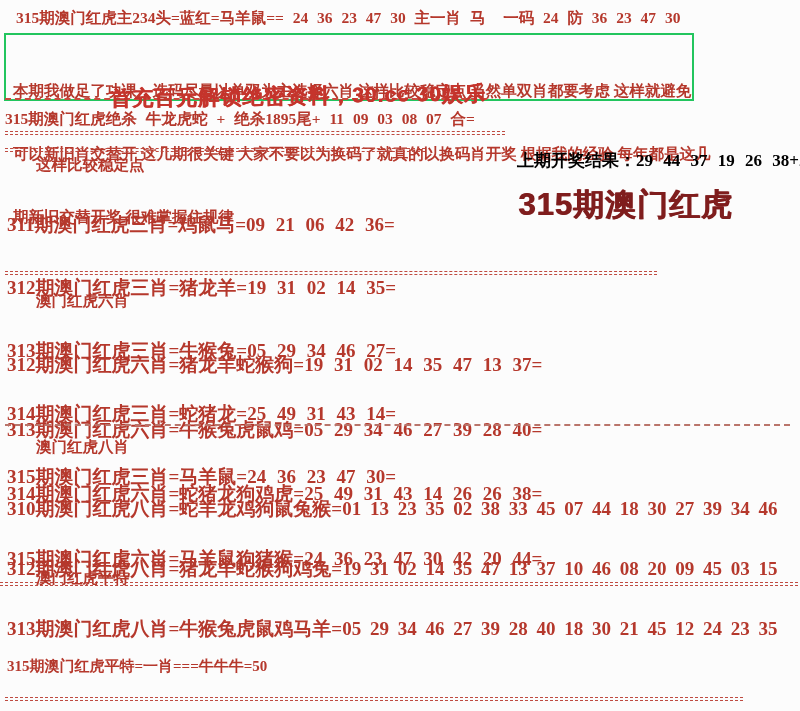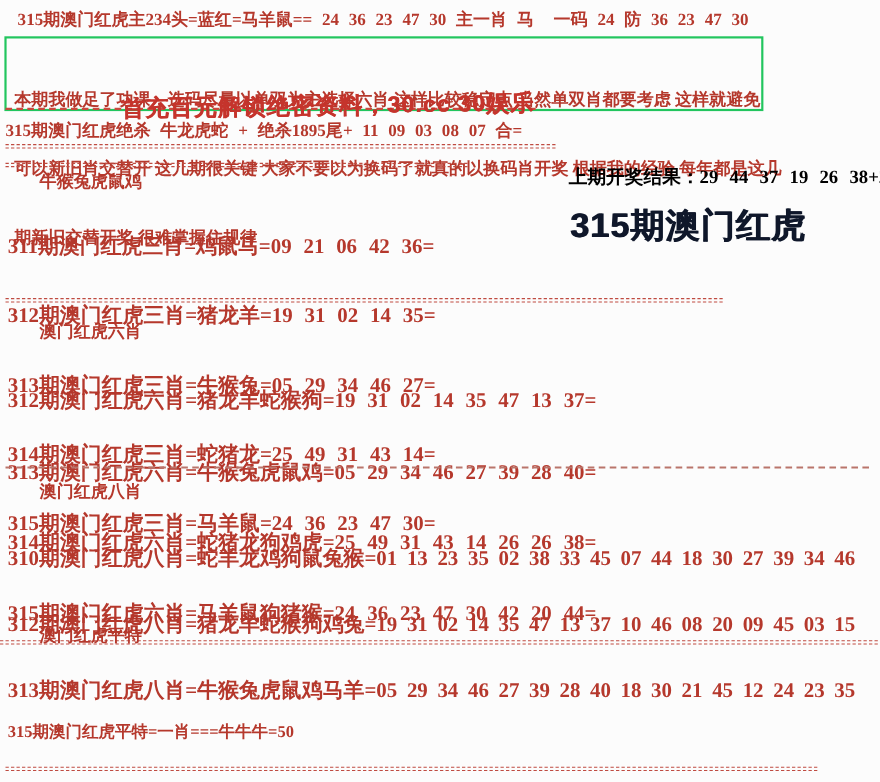--- a/index.html
+++ b/index.html
@@ -41,21 +41,21 @@
   #sep2{top:148px;left:5px;width:420px;}
   #sep3{top:271px;left:5px;width:652px;}
   #sep4{position:absolute;top:424px;left:5px;width:785px;height:0;border-top:2px dashed #b9756b;}
   #sep5{top:582px;left:0;width:798px;}
   #sep6{top:697px;left:5px;width:738px;}
   
   #results-line{top:149px;left:517px;font-size:17px;color:#000000;word-spacing:6px;}
   #big-title{
     top:184px;left:518px;
     font-family:"Liberation Sans","DejaVu Sans",sans-serif;
-    font-size:31px;color:#0f172a;
+    font-size:31px;color:#7f1d1d;
     text-shadow:1px 0 0 currentColor;
     letter-spacing:1px;
   }
   
   .section-title{position:absolute;left:36px;font-size:15.5px;white-space:pre;}
   .rows{position:absolute;left:7px;font-size:19px;word-spacing:6px;white-space:pre;}
   .rows > div{white-space:pre;}
   #sanxiao-title{top:155px;}
   #sanxiao-rows{top:172px;line-height:21px;}
   #liuxiao-title{top:291px;}
@@ -80,21 +80,21 @@
 <div class="abs" id="banner-text">首充百元解锁绝密资料，30.cc 30娱乐</div>
 
 <div class="abs" id="juesha-line">315期澳门红虎绝杀 牛龙虎蛇 + 绝杀1895尾+ 11 09 03 08 07 合=</div>
 
 <div class="sep" id="sep1"></div>
 <div class="sep" id="sep2"></div>
 
 <div class="abs" id="results-line">上期开奖结果：29 44 37 19 26 38+23</div>
 <div class="abs" id="big-title">315期澳门红虎</div>
 
-<div class="section-title" id="sanxiao-title">牛猴兔虎鼠鸡</div>
+<div class="section-title" id="sanxiao-title">这样比较稳定点</div>
 <div class="rows" id="sanxiao-rows">
   <div>311期澳门红虎三肖=鸡鼠马=09 21 06 42 36=</div>
   <div>312期澳门红虎三肖=猪龙羊=19 31 02 14 35=</div>
   <div>313期澳门红虎三肖=牛猴兔=05 29 34 46 27=</div>
   <div>314期澳门红虎三肖=蛇猪龙=25 49 31 43 14=</div>
   <div>315期澳门红虎三肖=马羊鼠=24 36 23 47 30=</div>
 </div>
 <div class="sep" id="sep3"></div>
 
 <div class="section-title" id="liuxiao-title">澳门红虎六肖</div>

